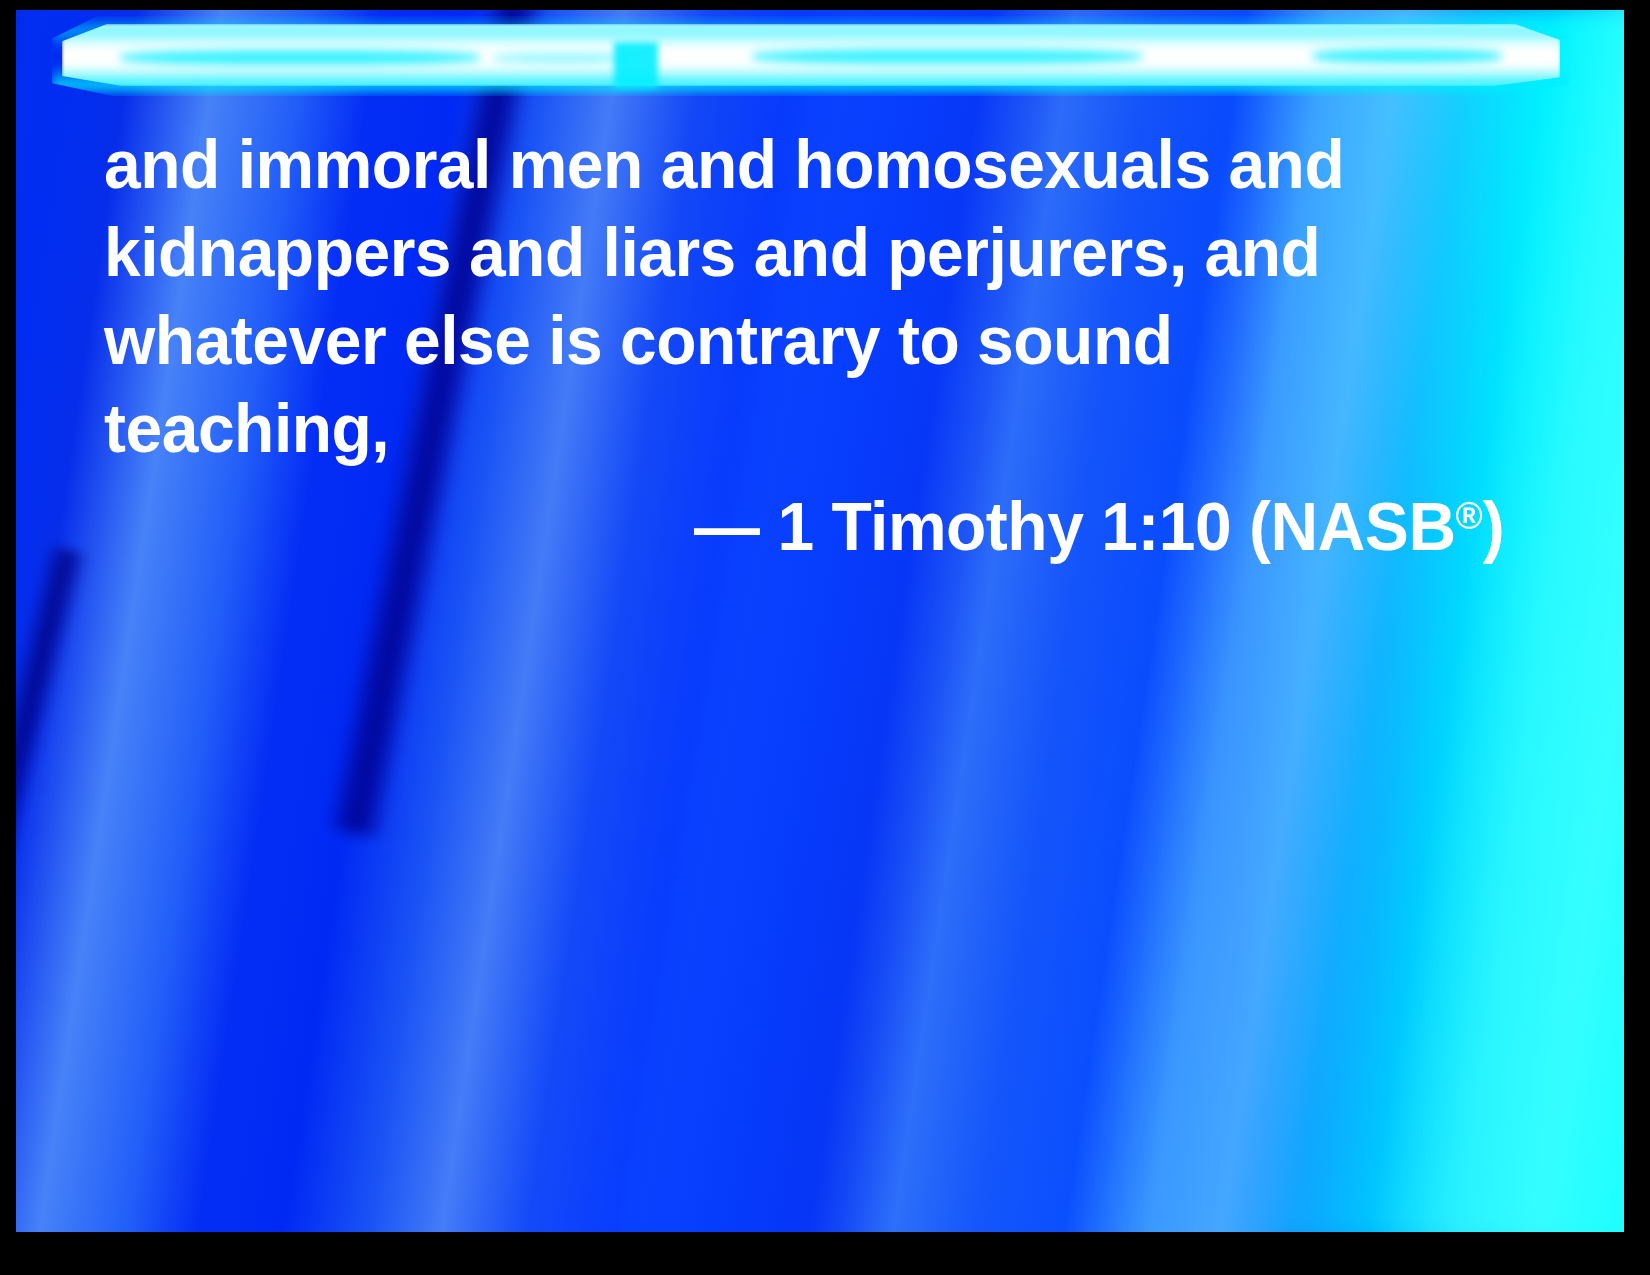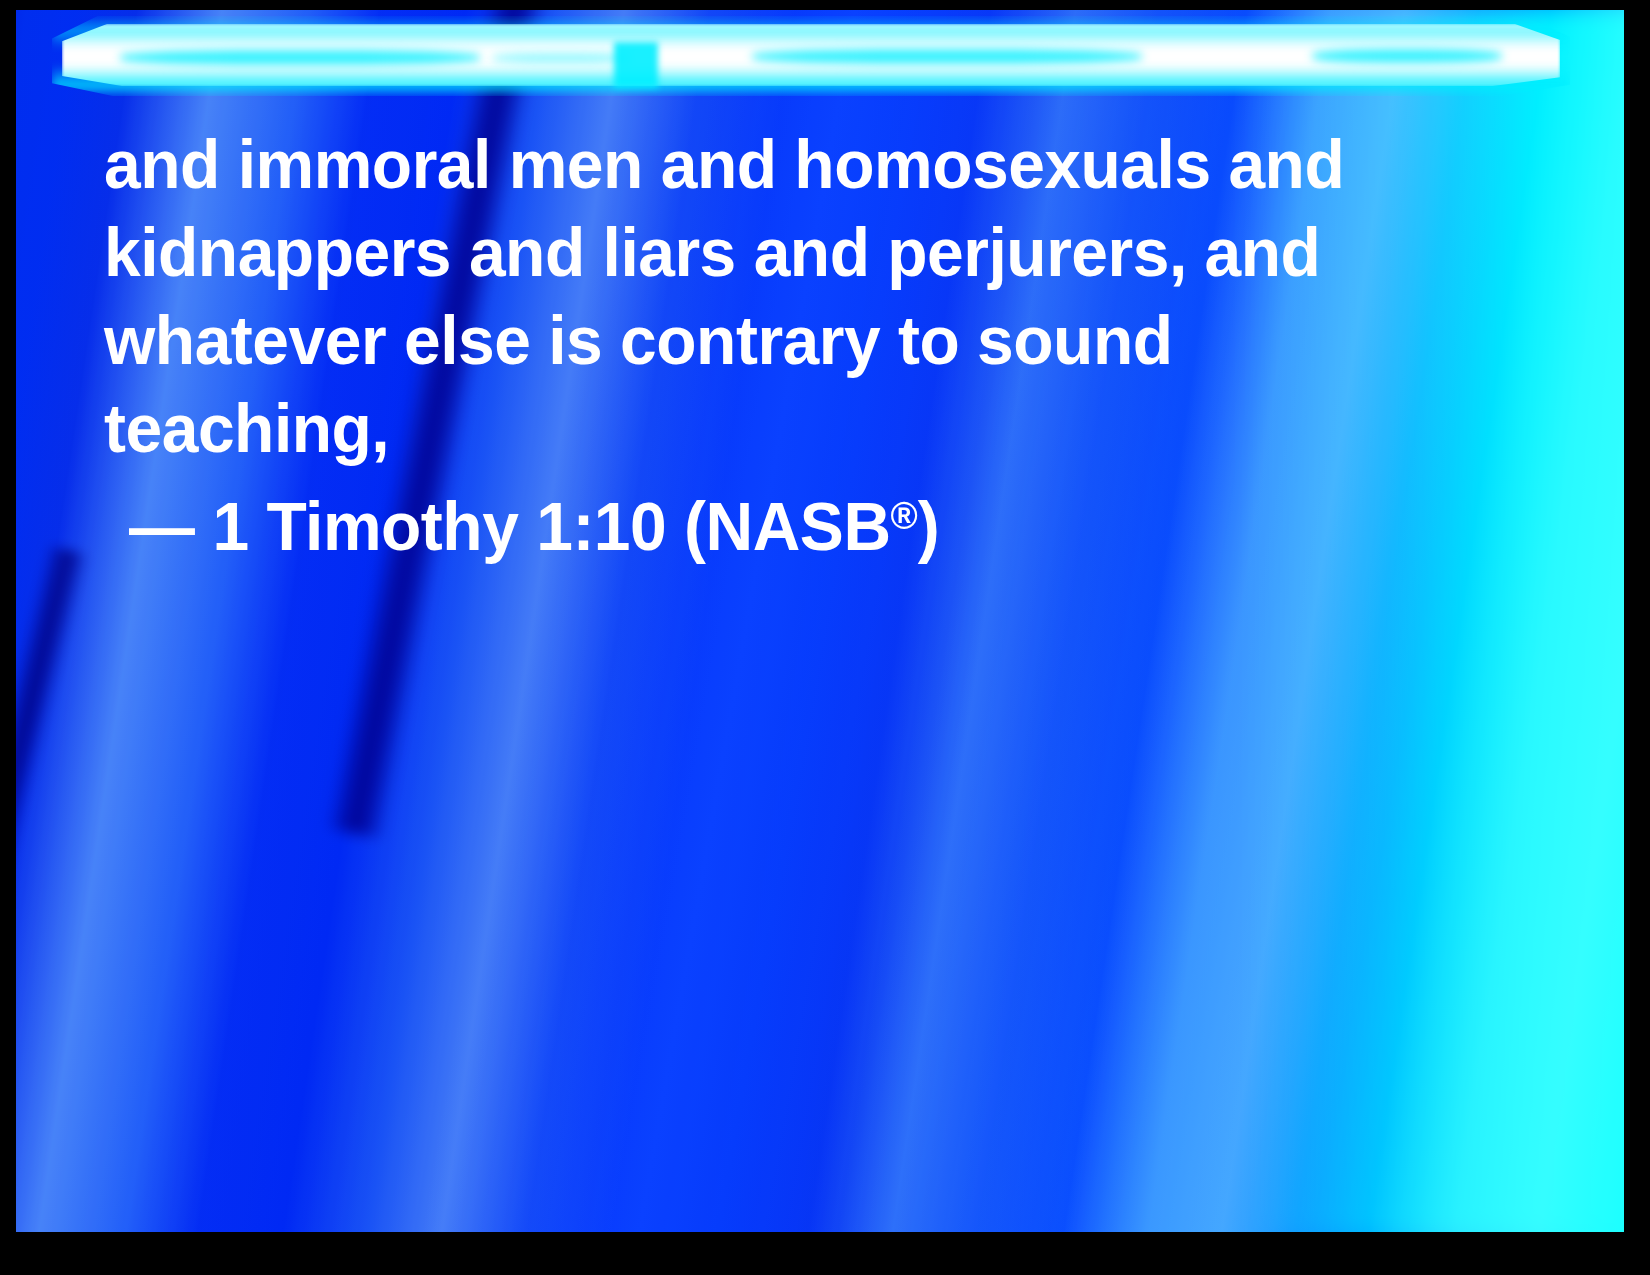--- a/index.html
+++ b/index.html
@@ -220,20 +220,21 @@
     white-space: nowrap;
     transform: scaleX(0.97);
     transform-origin: left center;
   }
 
   .citation-row {
     position: absolute;
     left: 88px;
     top: 462px;
     width: 1400px;
+    text-align: right;
   }
   .citation {
     display: inline-block;
     color: #ffffff;
     font-family: "Liberation Sans", sans-serif;
     font-weight: bold;
     font-size: 68px;
     line-height: 88px;
     letter-spacing: -0.5px;
     white-space: nowrap;

